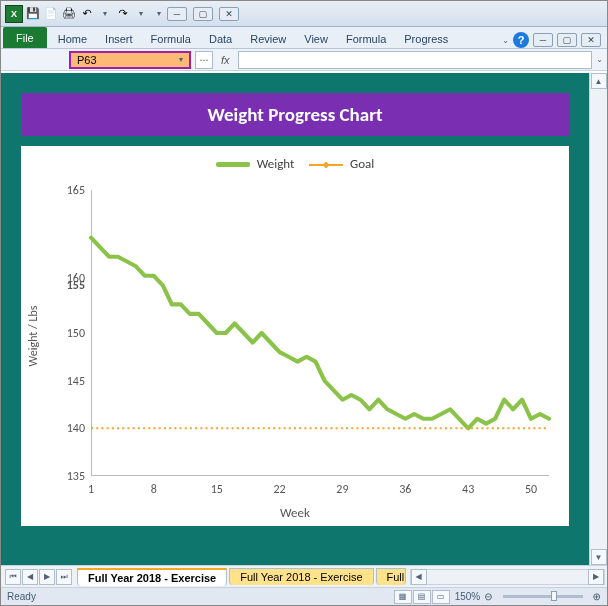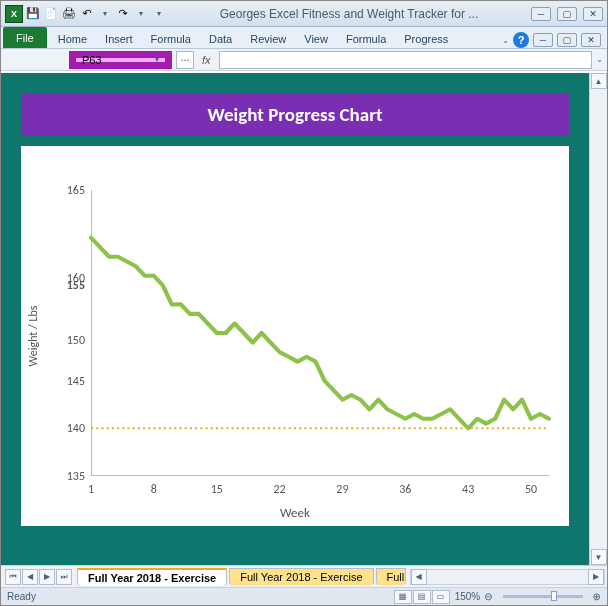--- a/index.html
+++ b/index.html
@@ -10,21 +10,21 @@
 .xl-logo { width: 18px; height: 18px; background: #1e7b34; color: #fff; font-weight: bold; font-size: 9px; display: flex; align-items: center; justify-content: center; border: 1px solid #0c4a1a; }
 .title-text { flex: 1; text-align: center; color: #4a5a6a; font-size: 12px; }
 .win-controls { display: flex; gap: 6px; align-items: center; }
 .win-btn { width: 20px; height: 14px; border: 1px solid #8aa0b9; background: #e6edf5; border-radius: 2px; display: flex; align-items: center; justify-content: center; font-size: 9px; color: #33465a; }
 .ribbon-tabs { height: 22px; background: #e9eff7; display: flex; align-items: flex-end; padding: 0 2px; border-bottom: 1px solid #b6c5d8; }
 .tab { padding: 3px 8px; color: #2a4563; font-size: 11px; border: 1px solid transparent; border-bottom: none; }
 .tab.file { background: #1a7a32; color: #fff; border-radius: 2px 2px 0 0; padding: 4px 12px; font-weight: 500; margin-right: 2px; }
 .ribbon-extra { margin-left: auto; display: flex; align-items: center; gap: 4px; padding-right: 4px; color: #2a4563; }
 .help-icon { width: 16px; height: 16px; background: #1f7ae0; color: #fff; border-radius: 50%; display: flex; align-items: center; justify-content: center; font-weight: bold; font-size: 11px; }
 .namebox-row { height: 22px; background: #eef3f9; display: flex; align-items: center; border-bottom: 1px solid #c6d2e0; padding: 0 4px; gap: 4px; }
-.namebox { width: 103px; height: 18px; background: #f0abfc; border: 7px solid #a21caf; padding: 0 6px; display: flex; align-items: center; justify-content: space-between; font-size: 11px; }
+.namebox { width: 122px; height: 18px; background: #fdba74; border: 2px solid #a21caf; padding: 0 6px; display: flex; align-items: center; justify-content: space-between; font-size: 11px; }
 .fx-label { font-style: italic; color: #555; margin: 0 4px; }
 .fx-input { flex: 1; height: 18px; background: #fff; border: 1px solid #abb9ca; }
 .cal-btn { width: 18px; height: 18px; border: 1px solid #abb9ca; background: #fff; display: flex; align-items: center; justify-content: center; font-size: 9px; }
 .sheet-area { position: absolute; top: 72px; bottom: 40px; left: 0; right: 18px; background: #0f766e; overflow: hidden; }
 .vscroll { position: absolute; top: 72px; bottom: 40px; right: 0; width: 18px; background: #eef1f5; border-left: 1px solid #c6d2e0; display: flex; flex-direction: column; justify-content: space-between; align-items: center; }
 .scroll-btn { width: 16px; height: 16px; border: 1px solid #b0bdcf; background: #f5f8fc; display: flex; align-items: center; justify-content: center; font-size: 8px; color: #506178; }
 .chart-title-bar { margin: 20px 20px 0 20px; background: #7a2fb3; color: #fff; text-align: center; font-size: 19px; font-weight: bold; padding: 10px 0; font-family: Calibri, sans-serif; }
 .chart-box { margin: 10px 20px 0 20px; background: #fff; position: relative; height: 380px; }
 .legend { text-align: center; padding: 10px 0 6px 0; font-size: 13px; color: #444; font-family: Calibri, sans-serif; }
 .legend-swatch { display: inline-block; width: 34px; height: 4px; vertical-align: middle; margin-right: 4px; }
@@ -65,21 +65,20 @@
     <div class="xl-logo">X</div>
     <div class="qat-icon">💾</div>
     <div class="qat-icon">📄</div>
     <div class="qat-icon">🖨</div>
     <div class="qat-icon">↶</div>
     <div class="qat-icon small-tri">▾</div>
     <div class="qat-icon">↷</div>
     <div class="qat-icon small-tri">▾</div>
     <div class="qat-icon small-tri">▾</div>
   </div>
-  <div class="title-text">Georges Excel Fitness and Weight Tracker for ...</div>
   <div class="win-controls">
     <div class="win-btn">─</div>
     <div class="win-btn">▢</div>
     <div class="win-btn">✕</div>
   </div>
 </div>
 
 <div class="ribbon-tabs">
   <div class="tab file">File</div>
   <div class="tab">Home</div>
@@ -107,33 +106,40 @@
   </div>
   <div class="cal-btn">⋯</div>
   <span class="fx-label">fx</span>
   <div class="fx-input"></div>
   <span class="small-tri">⌄</span>
 </div>
 
 <div class="sheet-area">
   <div class="chart-title-bar">Weight Progress Chart</div>
   <div class="chart-box">
+    <div class="legend">
+      <span class="legend-swatch weight"></span>
+      <span>Weight</span>
+      &nbsp;&nbsp;&nbsp;
+      <span class="legend-swatch goal"></span>
+      <span>Goal</span>
+    </div>
     <div class="y-axis-label">Weight / Lbs</div>
     <div class="x-axis-label">Week</div>
     <div class="plot" id="plot">
       <div class="axis-line-y"></div>
       <div class="axis-line-x"></div>
       <svg class="lines" id="chart-svg" preserveAspectRatio="none" viewBox="0 0 440 280">
           <path d="M0.0 46.7 L8.6 56.0 L17.3 65.3 L25.9 65.3 L34.5 70.0 L43.1 74.7 L51.8 84.0 L60.4 84.0 L69.0 93.3 L77.6 112.0 L86.3 112.0 L94.9 121.3 L103.5 121.3 L112.2 130.7 L120.8 140.0 L129.4 140.0 L138.0 130.7 L146.7 140.0 L155.3 149.3 L163.9 140.0 L172.5 149.3 L181.2 158.7 L189.8 163.3 L198.4 168.0 L207.1 163.3 L215.7 168.0 L224.3 186.7 L232.9 196.0 L241.6 205.3 L250.2 200.7 L258.8 205.3 L267.5 214.7 L276.1 205.3 L284.7 214.7 L293.3 219.3 L302.0 224.0 L310.6 219.3 L319.2 224.0 L327.8 224.0 L336.5 219.3 L345.1 214.7 L353.7 224.0 L362.4 233.3 L371.0 224.0 L379.6 228.7 L388.2 224.0 L396.9 205.3 L405.5 214.7 L414.1 205.3 L422.7 224.0 L431.4 219.3 L440.0 224.0" class="weight-path"></path>
           <path d="M0.0 233.3 L8.6 233.3 L17.3 233.3 L25.9 233.3 L34.5 233.3 L43.1 233.3 L51.8 233.3 L60.4 233.3 L69.0 233.3 L77.6 233.3 L86.3 233.3 L94.9 233.3 L103.5 233.3 L112.2 233.3 L120.8 233.3 L129.4 233.3 L138.0 233.3 L146.7 233.3 L155.3 233.3 L163.9 233.3 L172.5 233.3 L181.2 233.3 L189.8 233.3 L198.4 233.3 L207.1 233.3 L215.7 233.3 L224.3 233.3 L232.9 233.3 L241.6 233.3 L250.2 233.3 L258.8 233.3 L267.5 233.3 L276.1 233.3 L284.7 233.3 L293.3 233.3 L302.0 233.3 L310.6 233.3 L319.2 233.3 L327.8 233.3 L336.5 233.3 L345.1 233.3 L353.7 233.3 L362.4 233.3 L371.0 233.3 L379.6 233.3 L388.2 233.3 L396.9 233.3 L405.5 233.3 L414.1 233.3 L422.7 233.3 L431.4 233.3 L440.0 233.3" class="goal-path"></path>
         </svg>
     <div class="y-tick" style="top: 100%;">135</div>
         <div class="y-tick" style="top: 83.3333%;">140</div>
         <div class="y-tick" style="top: 66.6667%;">145</div>
-        <div class="y-tick" style="top: 50%; margin-top: 7px;">150</div>
+        <div class="y-tick" style="top: 50%;">150</div>
         <div class="y-tick" style="top: 33.3333%; font-weight: bold;">155</div>
         <div class="y-tick" style="top: 16.6667%; margin-top: 40px;">160</div>
         <div class="y-tick" style="top: 0%;">165</div>
         <div class="x-tick" style="left: 0%;">1</div>
         <div class="x-tick" style="left: 13.7255%;">8</div>
         <div class="x-tick" style="left: 27.451%;">15</div>
         <div class="x-tick" style="left: 41.1765%;">22</div>
         <div class="x-tick" style="left: 54.902%;">29</div>
         <div class="x-tick" style="left: 68.6275%;">36</div>
         <div class="x-tick" style="left: 82.3529%;">43</div>

